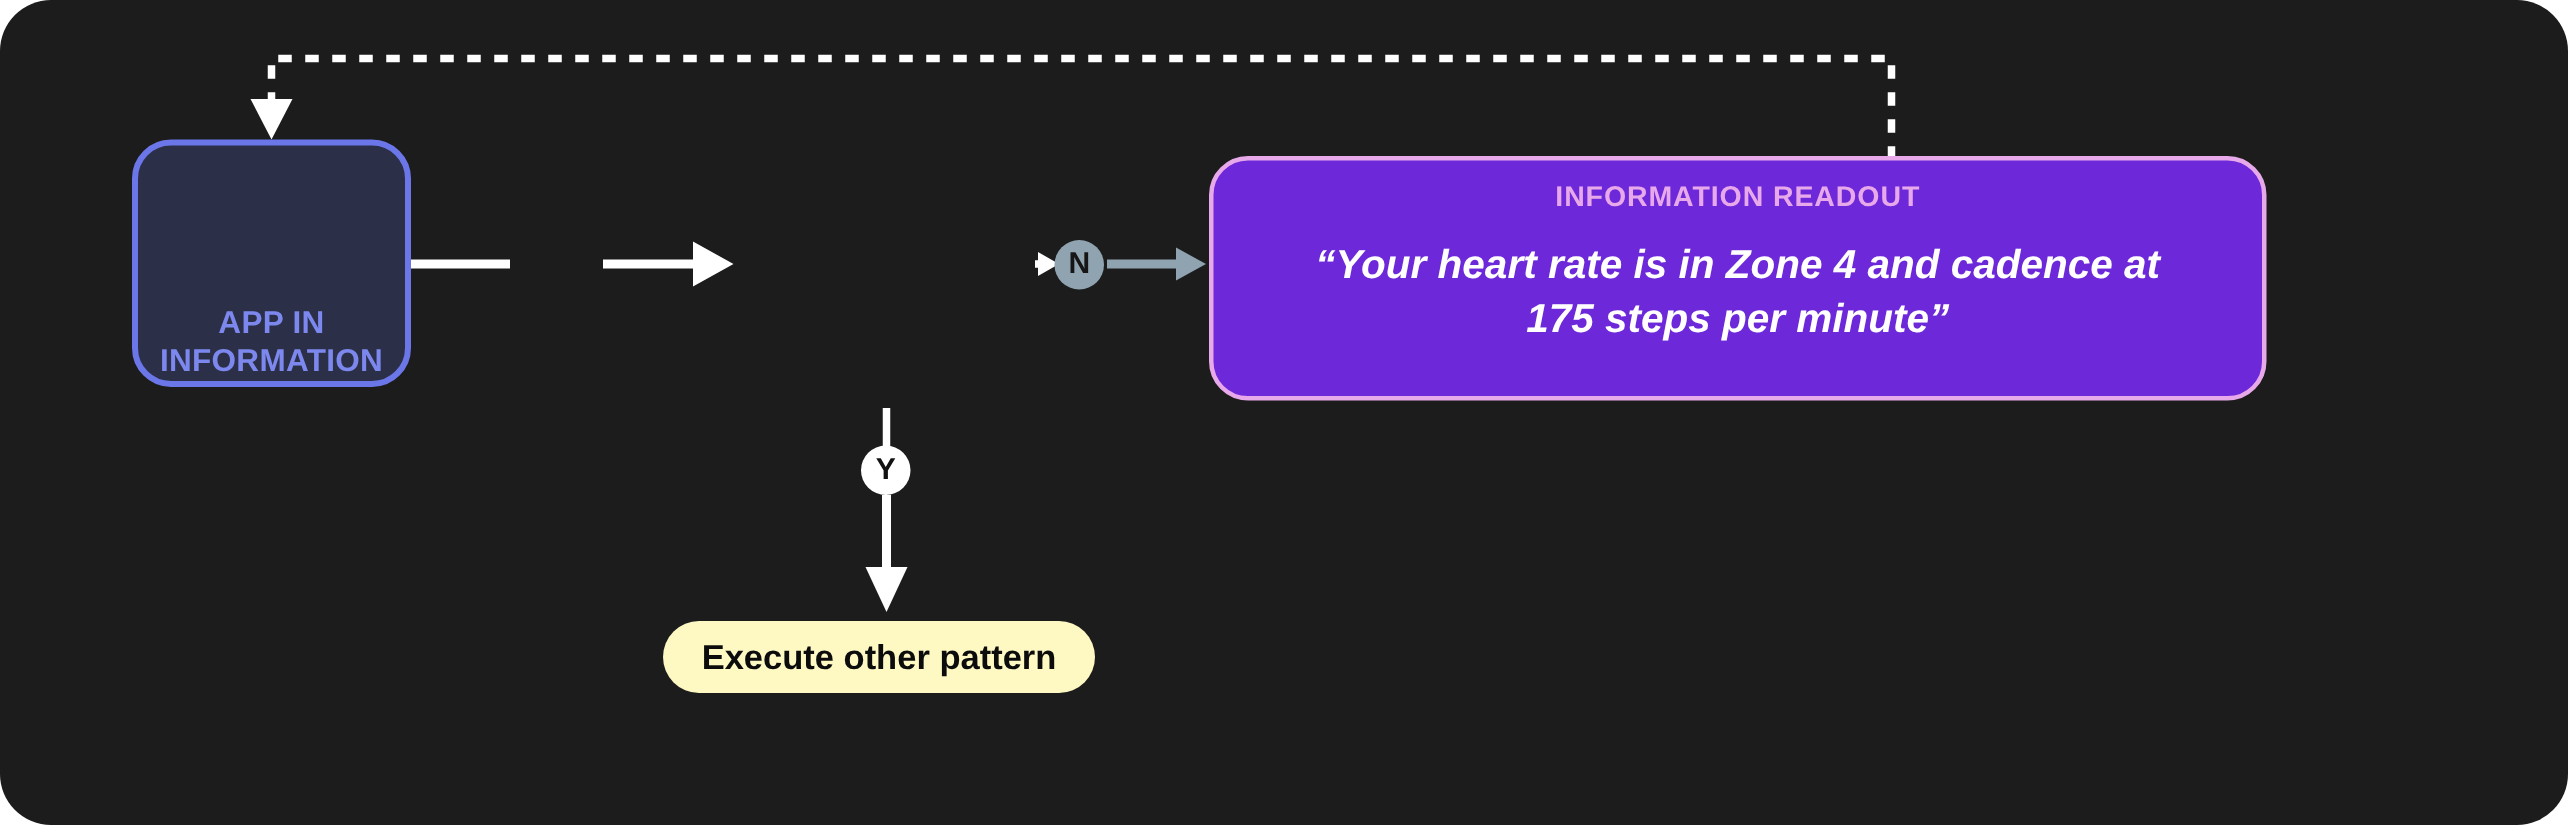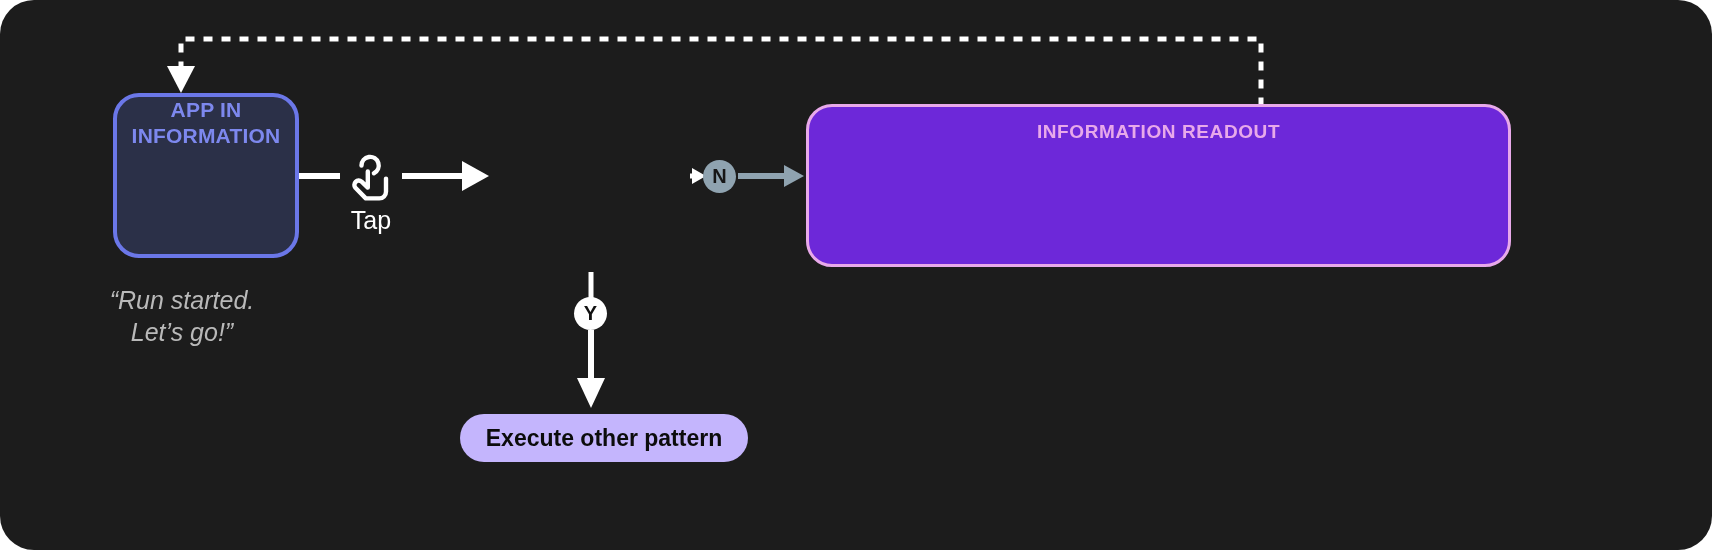--- a/index.html
+++ b/index.html
@@ -35,23 +35,22 @@
     position: absolute;
     left: 88px;
     top: 93px;
     width: 186px;
     height: 165px;
     box-sizing: border-box;
     background: #2b3048;
     border: 4px solid #6b77e8;
     border-radius: 26px;
     display: flex;
-    align-items: flex-start;
-    justify-content: center;
-    margin-left: 25px;
+    align-items: flex-end;
+    justify-content: center;
   }
   #app-node .label {
     color: #7d88ee;
     font-size: 21px;
     font-weight: bold;
     line-height: 1.22;
     text-align: center;
     letter-spacing: 0.2px;
   }
 
@@ -171,26 +170,26 @@
     font-style: italic;
     font-weight: bold;
     text-align: center;
     line-height: 1.33;
     margin-top: 16px;
   }
 
   
   #execute-pill {
     position: absolute;
-    left: 460px;
+    left: 442px;
     top: 414px;
     width: 288px;
     height: 48px;
     box-sizing: border-box;
-    background: #c4b5fd;
+    background: #fef9c3;
     border-radius: 24px;
     display: flex;
     align-items: center;
     justify-content: center;
     color: #0c0c0c;
     font-size: 23px;
     font-weight: bold;
   }
 </style>
 </head>
@@ -220,46 +219,35 @@
     <polygon points="181,93 167,66 195,66" fill="#ffffff"></polygon>
   </svg>
 
   <div id="app-node">
     <div class="label">
       <span>APP IN</span><br>
       <span>INFORMATION</span>
     </div>
   </div>
 
-  <div id="app-caption">
-    <span>“Run started.</span><br>
-    <span>Let’s go!”</span>
-  </div>
-
-  <div id="tap-group">
-    <span class="tap-icon">
-      <svg width="52" height="54" viewBox="0 0 52 54" xmlns="http://www.w3.org/2000/svg">
-        <g fill="none" stroke="#ffffff" stroke-width="4.4" stroke-linecap="round" stroke-linejoin="round">
-          <path d="M16.5 17.5 a8.6 8.6 0 1 1 12.4 7.7"></path>
-          <path d="M22.8 23.5 V39.6 l-6.2 -6.0 a4.4 4.4 0 0 0 -6.2 6.2 l10.4 10.6 h13.6 a6.6 6.6 0 0 0 6.6 -6.6 V30.6"></path>
-        </g>
-      </svg>
-    </span>
-    <span class="tap-label">Tap</span>
-  </div>
+
 
 
   <div class="badge" id="badge-n">
     <span>N</span>
   </div>
   <div class="badge" id="badge-y">
     <span>Y</span>
   </div>
 
   <div id="readout-panel">
     <div class="readout-title">INFORMATION READOUT</div>
+    <div class="readout-body">
+      <span>“Your heart rate is in Zone 4 and cadence at</span><br>
+      <span>175 steps per minute”</span>
+    </div>
   </div>
 
   <div id="execute-pill">
     <span>Execute other pattern</span>
   </div>
 
 </div>
 
 </body></html>

